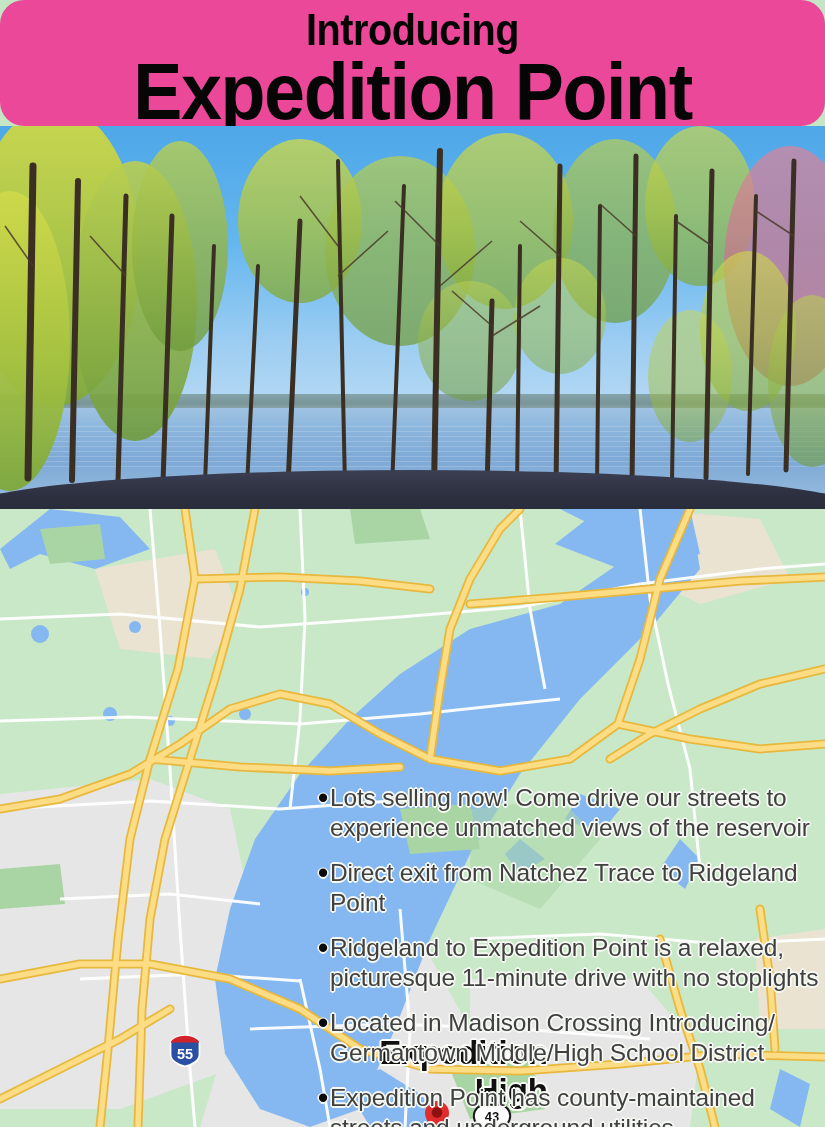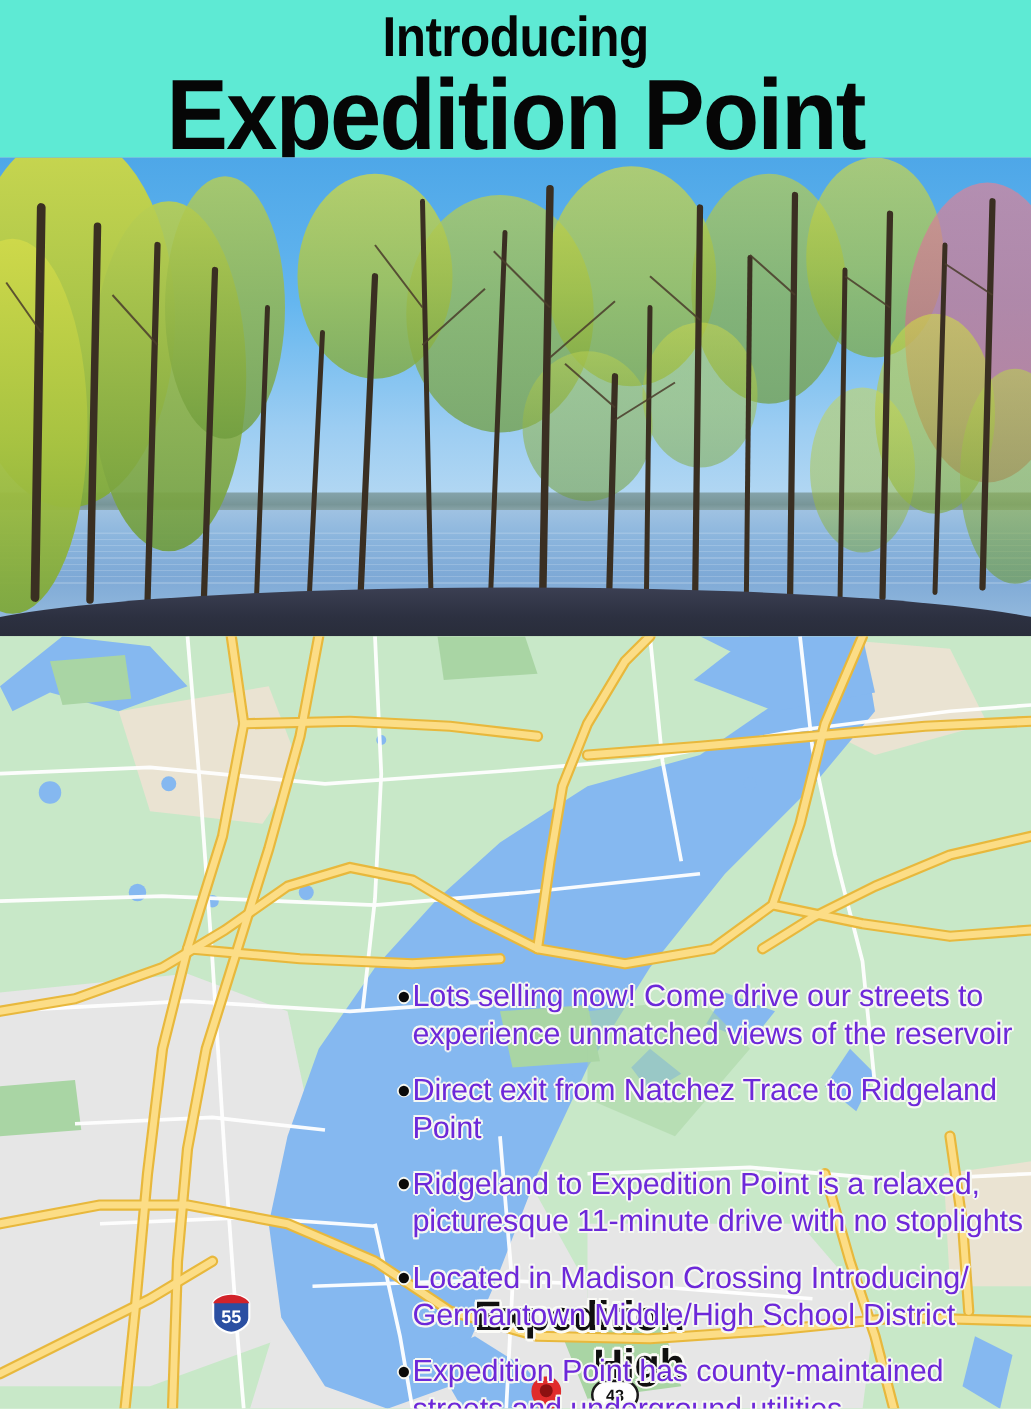--- a/index.html
+++ b/index.html
@@ -1,20 +1,20 @@
 <!DOCTYPE html>
 <html><head>
 <meta charset="utf-8">
 <style>
   html,body{margin:0;padding:0;background:#fff;}
   body{font-family:"Liberation Sans",sans-serif;}
   #flyer{position:relative;width:825px;height:1127px;overflow:hidden;background:#c5e6c5;}
 
   
-  .header{position:absolute;left:0;top:0;width:825px;height:126px;background:#5eead4;overflow:hidden;}
+  .header{position:absolute;left:0;top:0;width:825px;height:126px;background:#ec4899;overflow:hidden;border-radius:24px;}
   .hdr-sub{position:absolute;left:0;top:4px;width:825px;text-align:center;
     font-size:45px;line-height:52px;font-weight:700;color:#050505;
     font-stretch:condensed;transform:scaleX(.88);transform-origin:50% 50%;letter-spacing:-.5px;}
   .hdr-main{position:absolute;left:0;top:50px;width:825px;text-align:center;
     font-size:80px;line-height:84px;font-weight:700;color:#060606;
     transform:scaleX(.92);transform-origin:50% 50%;letter-spacing:-1.5px;}
 
   
   .photo{position:absolute;left:0;top:126px;width:825px;height:383px;overflow:hidden;background:#6db2e8;}
   .sky{position:absolute;left:0;top:0;width:825px;height:300px;
@@ -50,21 +50,21 @@
   .rt-shield{width:40px;height:26px;}
 
   
   .pin{position:absolute;left:425px;top:592px;width:24px;height:33px;}
 
   
   .bullets{position:absolute;left:318px;top:783px;width:505px;}
   .bullet{display:flex;align-items:flex-start;margin-bottom:15px;}
   .bdot{flex:0 0 auto;width:12px;font-size:29px;line-height:30px;color:#0a0a0a;font-weight:700;
     text-shadow:-1.5px 0 #f6f8f3,1.5px 0 #f6f8f3,0 -1.5px #f6f8f3,0 1.5px #f6f8f3;}
-  .btxt{font-size:24.5px;line-height:30px;font-weight:500;color:#6d28d9;letter-spacing:-.15px;
+  .btxt{font-size:24.5px;line-height:30px;font-weight:500;color:#404040;letter-spacing:-.15px;
     text-shadow:-1.6px 0 #f6f8f3,1.6px 0 #f6f8f3,0 -1.6px #f6f8f3,0 1.6px #f6f8f3,
       -1.2px -1.2px #f6f8f3,1.2px 1.2px #f6f8f3,-1.2px 1.2px #f6f8f3,1.2px -1.2px #f6f8f3;}
 </style>
 </head>
 <body>
 
 <div id="flyer">
 
   <div class="header">
     <div class="hdr-sub">Introducing</div>

